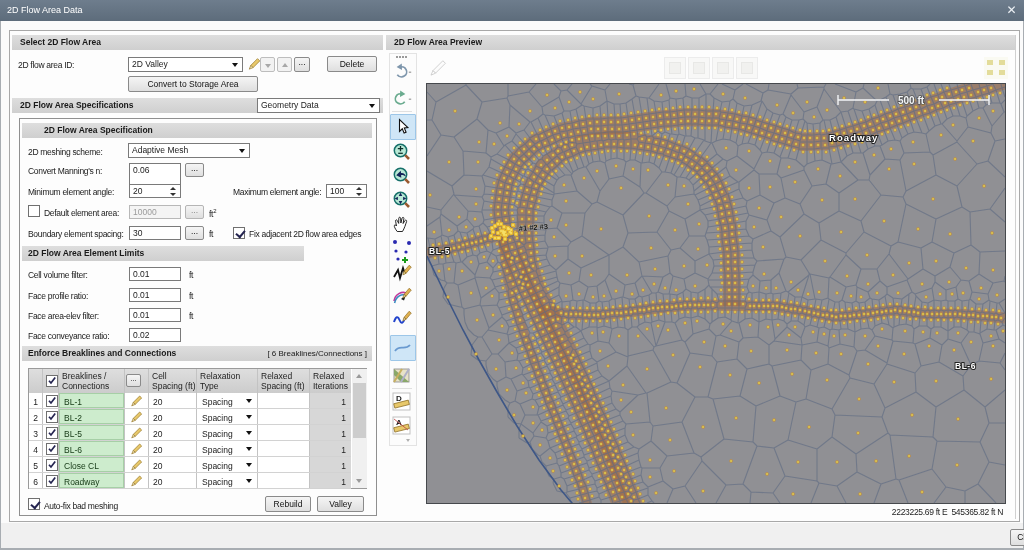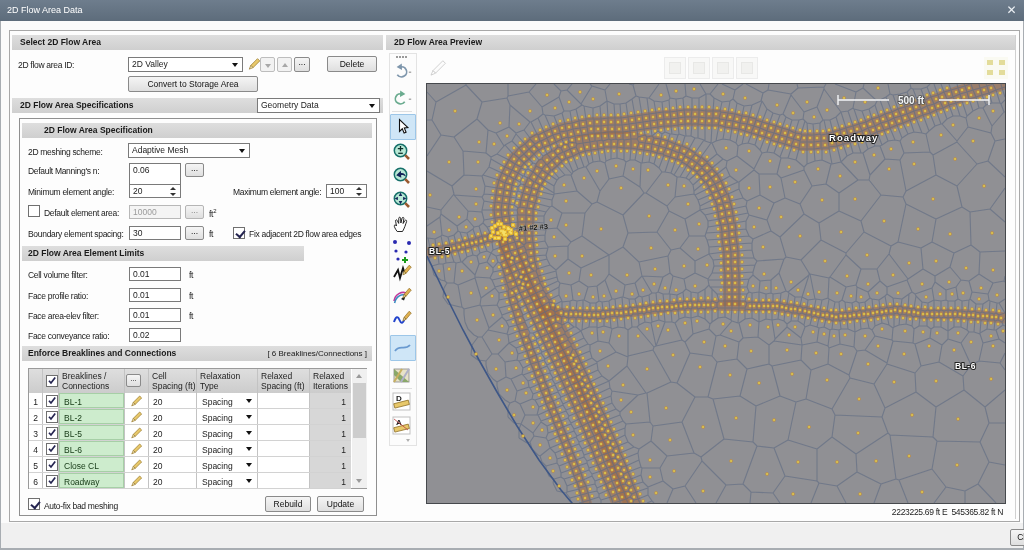--- a/index.html
+++ b/index.html
@@ -49,21 +49,21 @@
 
 <div class="abs hdrbar" style="left:12px;top:98px;width:371px">2D Flow Area Specifications</div>
 <div class="abs fld" style="left:257px;top:98px;width:123px;height:15px">Geometry Data<span class="arr" style="right:4px;top:5px"></span></div>
 
 <div class="abs" style="left:19px;top:118px;width:358px;height:398px;border:1px solid #8f8f8f;background:#fdfdfd"></div>
 <div class="abs hdrbar" style="left:22px;top:123px;width:350px;padding-left:22px">2D Flow Area Specification</div>
 
 <div class="abs lbl" style="left:28px;top:147px">2D meshing scheme:</div>
 <div class="abs fld" style="left:128px;top:143px;width:122px;height:15px">Adaptive Mesh<span class="arr" style="right:4px;top:5px"></span></div>
 
-<div class="abs lbl" style="left:28px;top:166px">Default Manning's n:</div>
+<div class="abs lbl" style="left:28px;top:166px">Convert Manning's n:</div>
 <div class="abs fld" style="left:129px;top:163px;width:52px;height:26px">0.06</div>
 <div class="abs btn" style="left:185px;top:163px;width:19px;height:14px;line-height:8px">...</div>
 
 <div class="abs lbl" style="left:28px;top:187px">Minimum element angle:</div>
 <div class="abs fld" style="left:129px;top:184px;width:52px;height:14px">20</div>
 <span class="arr abs" style="left:170px;top:187px;border-width:3px;border-top:none;border-bottom:3.5px solid #333"></span>
 <span class="arr abs" style="left:170px;top:193px;border-width:3px;border-top:3.5px solid #333"></span>
 <div class="abs lbl" style="left:233px;top:187px">Maximum element angle:</div>
 <div class="abs fld" style="left:326px;top:184px;width:41px;height:14px">100</div>
 <span class="arr abs" style="left:356px;top:187px;border-width:3px;border-top:none;border-bottom:3.5px solid #333"></span>
@@ -233,21 +233,21 @@
 <span class="arr abs" style="left:246px;top:479px"></span>
 <div class="abs" style="left:330px;top:477px;width:16px;text-align:right;color:#222">1</div>
 <div class="abs" style="left:352px;top:369px;width:15px;height:119px;background:#f0f0f0"></div>
 <span class="arr abs" style="left:356px;top:374px;border-width:3.5px;border-top:none;border-bottom:4px solid #9a9a9a"></span>
 <span class="arr abs" style="left:356px;top:479px;border-width:3.5px;border-top:4px solid #9a9a9a"></span>
 <div class="abs" style="left:353px;top:383px;width:13px;height:55px;background:#cdcdcd"></div>
 
 <div class="abs cb ck" style="left:28px;top:498px"></div>
 <div class="abs lbl" style="left:44px;top:501px">Auto-fix bad meshing</div>
 <div class="abs btn" style="left:265px;top:496px;width:46px;height:16px;line-height:14px">Rebuild</div>
-<div class="abs btn" style="left:317px;top:496px;width:47px;height:16px;line-height:14px">Update</div>
+<div class="abs btn" style="left:317px;top:496px;width:47px;height:16px;line-height:14px">Valley</div>
 
 <div class="abs hdrbar" style="left:386px;top:35px;width:630px">2D Flow Area Preview</div>
 <div class="abs" style="left:1015px;top:35px;width:1px;height:484px;background:#d0d0d0"></div>
 <svg class="abs" style="left:426px;top:58px" width="22" height="22" viewBox="0 0 22 22">
     <g transform="rotate(45 11 11)">
       <rect x="9.3" y="1" width="3.6" height="14" fill="#fcfcfc" stroke="#c2c2c2" stroke-width=".7"></rect>
       <path d="M9.3 15h3.6l-1.8 4.6z" fill="#fff" stroke="#c2c2c2" stroke-width=".7"></path>
     </g>
   </svg>
 <div class="abs" style="left:664px;top:57px;width:22px;height:22px;border:1px solid #ececec;background:#f8f8f7">

